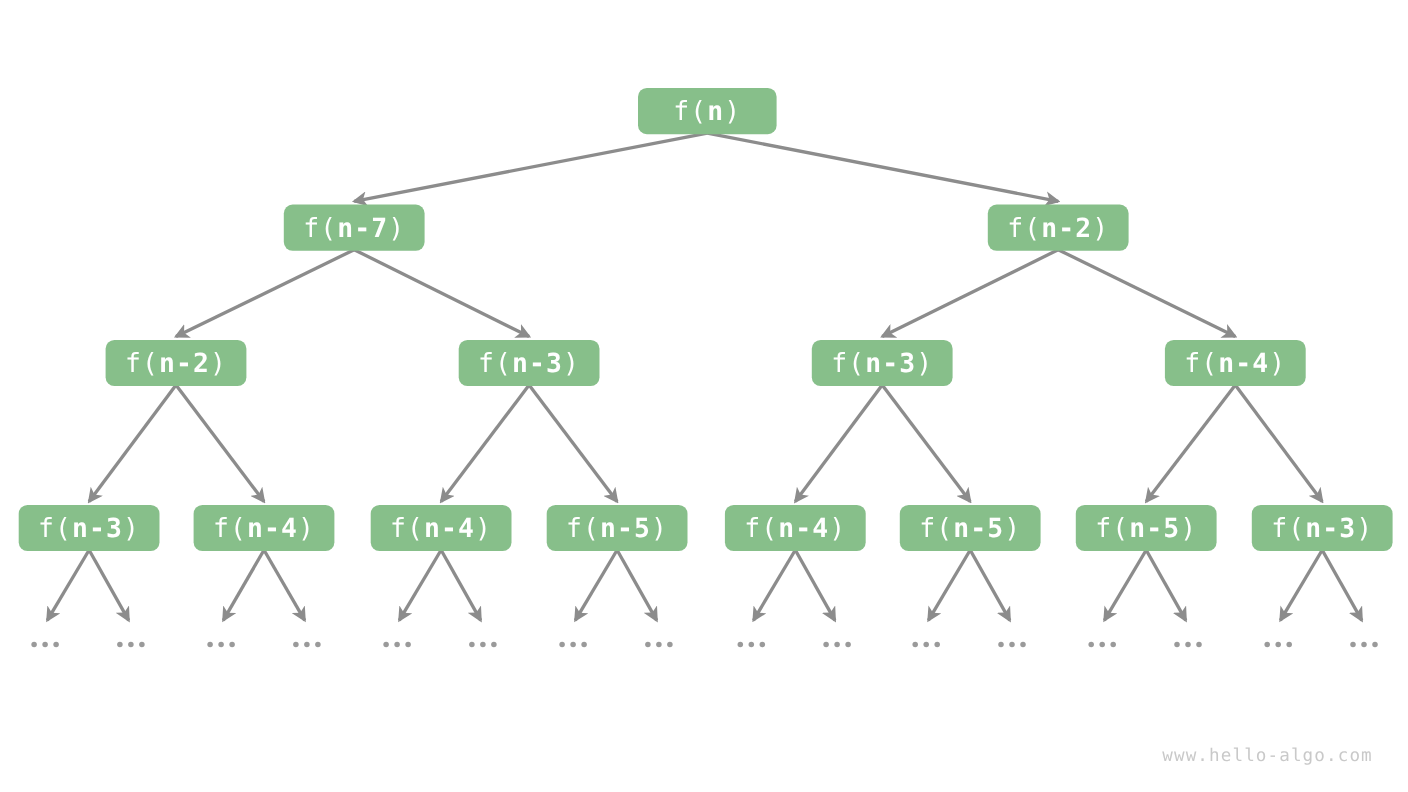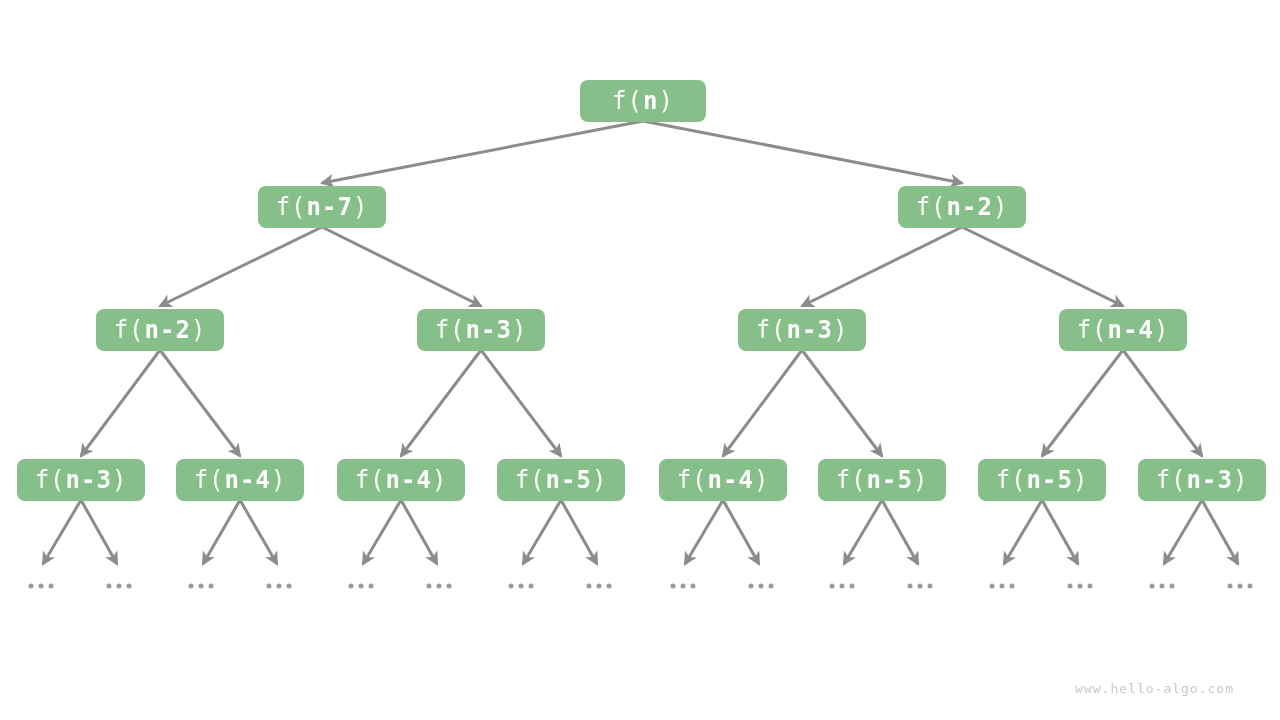--- a/index.html
+++ b/index.html
@@ -43,23 +43,23 @@
     transform: translate(-50%, -50%);
   }
   .dots i {
     display: block;
     width: 5px;
     height: 5px;
     border-radius: 50%;
   }
   .watermark {
     position: absolute;
-    right: 46px;
+    right: 32px;
     bottom: 24px;
-    font-size: 13px;
+    font-size: 16px;
     letter-spacing: 1px;
   }
 </style>
 </head>
 <body style="background: rgb(255, 255, 255);">
 
 <svg id="edges" width="1280" height="720" viewBox="0 0 1280 720" xmlns="http://www.w3.org/2000/svg">
   <defs>
     <marker id="ah" viewBox="0 0 10 10" refX="8.5" refY="5" markerWidth="4.6" markerHeight="4.6" orient="auto">
       <path id="ah-path" d="M0,0 L10,5 L0,10 L2.6,5 Z" fill="#8c8c8c"></path>

